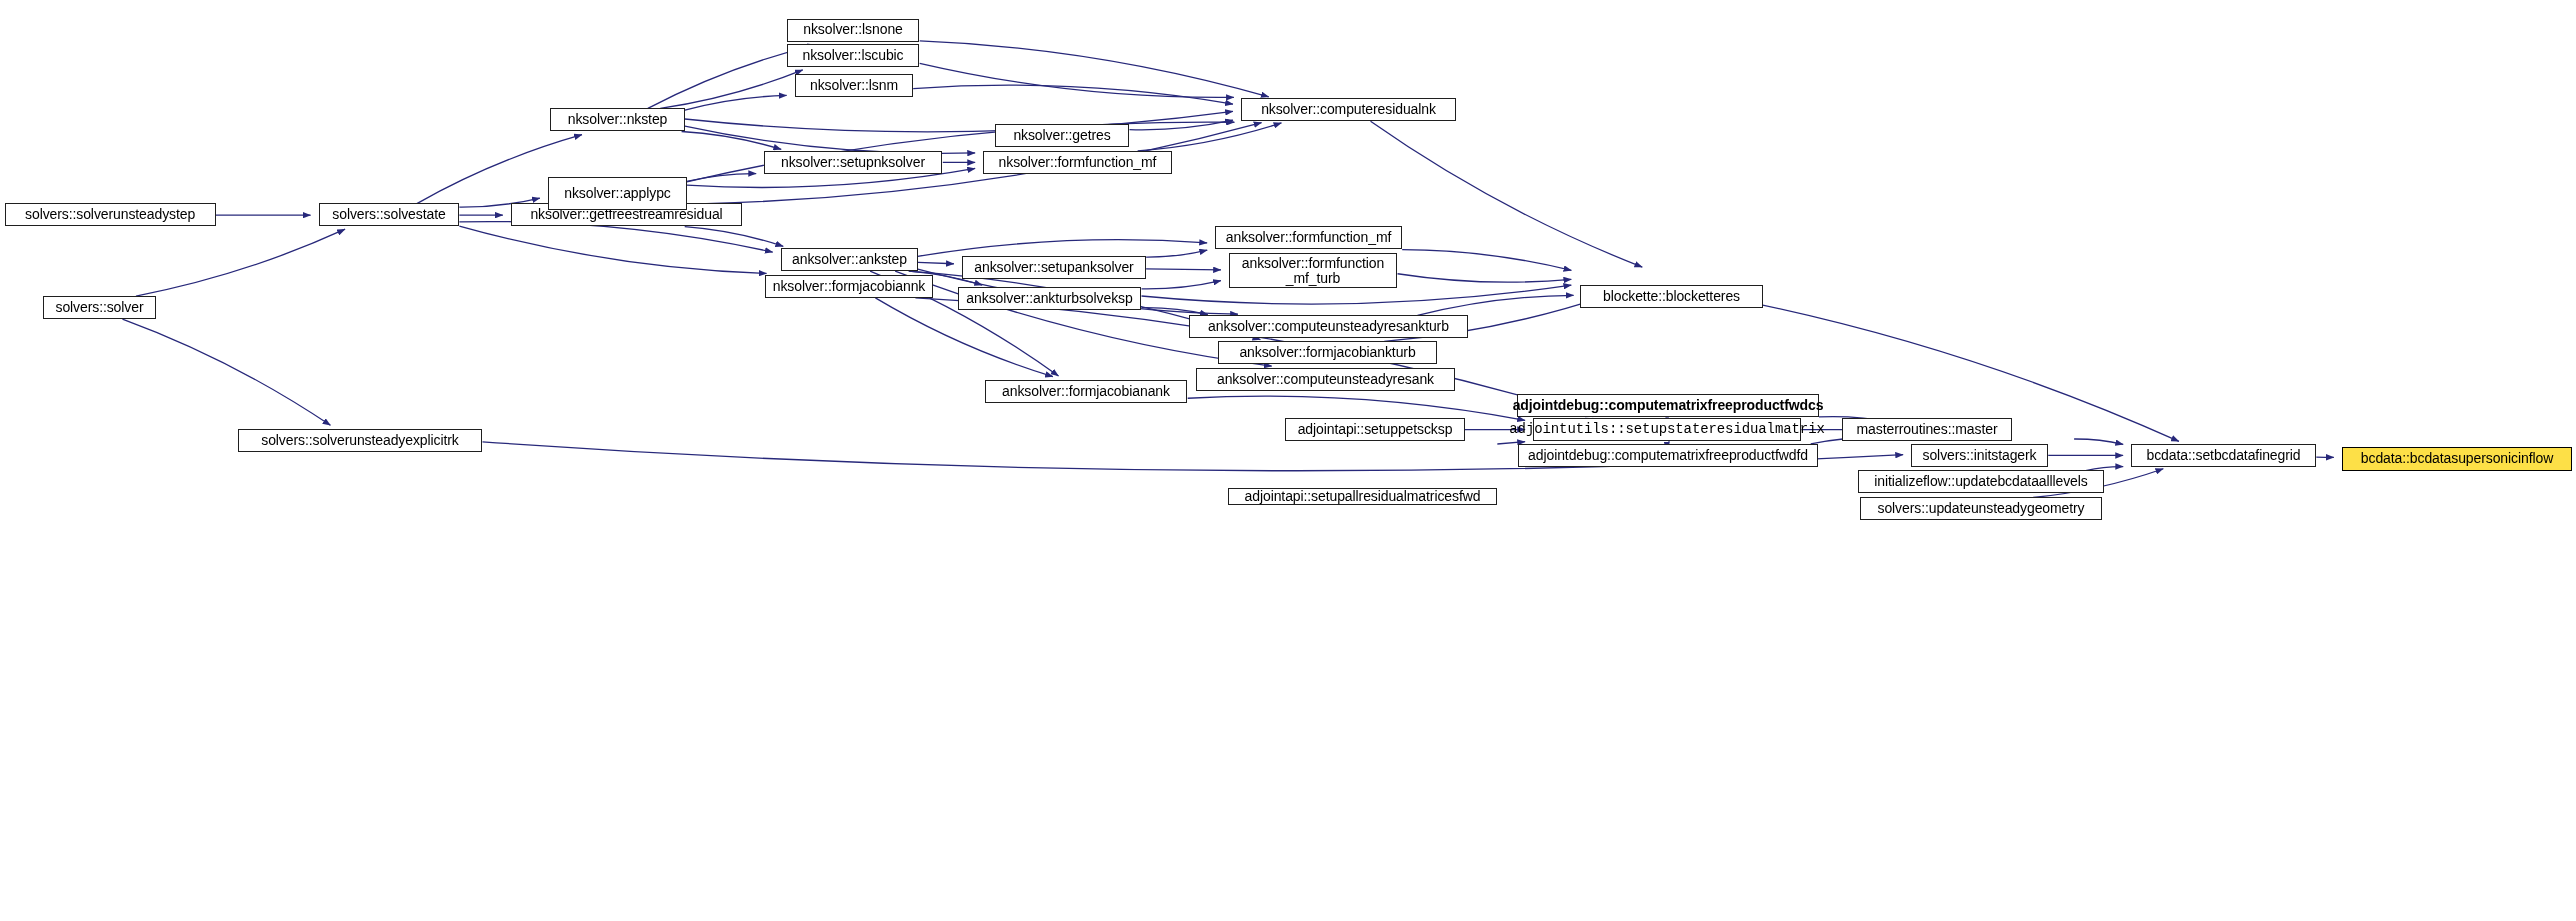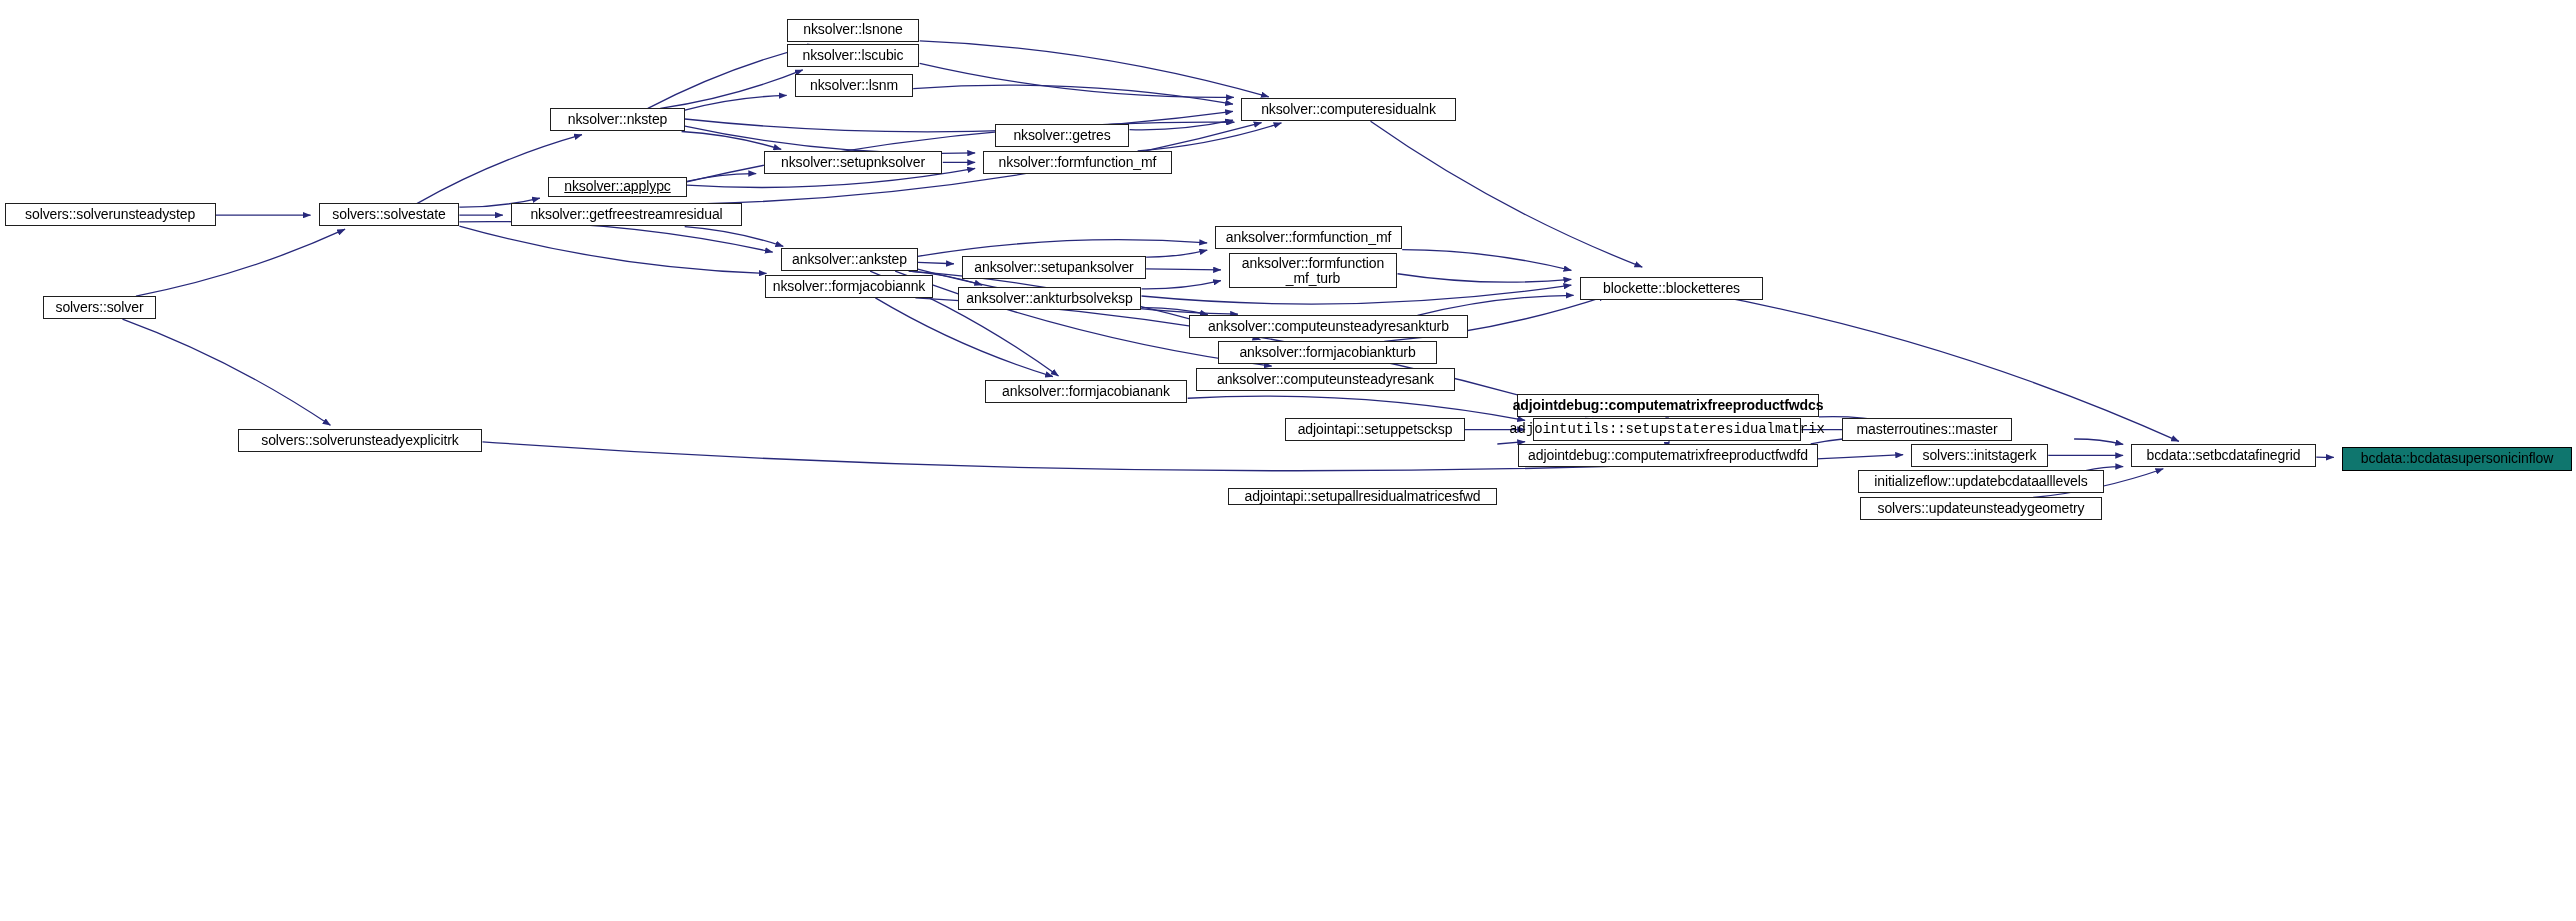--- a/index.html
+++ b/index.html
@@ -34,21 +34,21 @@
     text-align: center;
     color: #000000;
     font-size: 14px;
     line-height: 1.12;
     letter-spacing: -0.1px;
     white-space: pre;
     cursor: pointer;
     z-index: 5;
   }
   .gnode.highlight {
-    background: #0f766e;
+    background: #fde047;
     border: 1.8px solid #000000;
     font-weight: normal;
   }
 </style>
 </head>
 <body>
 
 <div id="canvas">
   <svg id="edge-layer" viewBox="0 0 2787 997">
     <defs>
@@ -118,40 +118,40 @@
         <path d="M2506.0,494.3 Q2515.5,494.5 2525.0,494.6" fill="none" stroke="#27287a" stroke-width="1.4" marker-end="url(#arrowhead)"></path>
       </g>
   </svg>
   <div id="node-layer">
       <div class="gnode" style="left: 4.6px; top: 203px; width: 211px; height: 23px;">solvers::solverunsteadystep</div>
       <div class="gnode" style="left: 319px; top: 203px; width: 140px; height: 23px;">solvers::solvestate</div>
       <div class="gnode" style="left: 43px; top: 296px; width: 113px; height: 23px;">solvers::solver</div>
       <div class="gnode" style="left: 238px; top: 429px; width: 244px; height: 23px;">solvers::solverunsteadyexplicitrk</div>
       <div class="gnode" style="left: 511px; top: 203px; width: 231px; height: 23px;">nksolver::getfreestreamresidual</div>
       <div class="gnode" style="left: 550px; top: 108px; width: 135px; height: 23px;">nksolver::nkstep</div>
-      <div class="gnode" style="left: 548px; top: 177px; width: 139px; height: 20px; text-decoration: underline;">nksolver::applypc</div>
+      <div class="gnode" style="left: 548px; top: 177px; width: 139px; height: 33px;">nksolver::applypc</div>
       <div class="gnode" style="left: 787px; top: 18.5px; width: 132px; height: 23px;">nksolver::lsnone</div>
       <div class="gnode" style="left: 787px; top: 44px; width: 132px; height: 23px;">nksolver::lscubic</div>
       <div class="gnode" style="left: 795px; top: 74px; width: 118px; height: 23px;">nksolver::lsnm</div>
       <div class="gnode" style="left: 995px; top: 124px; width: 134px; height: 23px;">nksolver::getres</div>
       <div class="gnode" style="left: 764px; top: 151px; width: 178px; height: 23px;">nksolver::setupnksolver</div>
       <div class="gnode" style="left: 983px; top: 151px; width: 189px; height: 23px;">nksolver::formfunction_mf</div>
       <div class="gnode" style="left: 1241px; top: 98px; width: 215px; height: 23px;">nksolver::computeresidualnk</div>
       <div class="gnode" style="left: 781px; top: 248px; width: 137px; height: 23px;">anksolver::ankstep</div>
       <div class="gnode" style="left: 765px; top: 275px; width: 168px; height: 23px;">nksolver::formjacobiannk</div>
       <div class="gnode" style="left: 962px; top: 256px; width: 184px; height: 23px;">anksolver::setupanksolver</div>
       <div class="gnode" style="left: 958px; top: 287px; width: 183px; height: 23px;">anksolver::ankturbsolveksp</div>
       <div class="gnode" style="left: 1215px; top: 226px; width: 187px; height: 23px;">anksolver::formfunction_mf</div>
       <div class="gnode" style="left: 1229px; top: 253px; width: 168px; height: 35px; line-height: 1.05;">anksolver::formfunction
 _mf_turb</div>
       <div class="gnode" style="left: 1189px; top: 315px; width: 279px; height: 23px; text-align: center;">anksolver::computeunsteadyresankturb</div>
       <div class="gnode" style="left: 1218px; top: 341px; width: 219px; height: 23px;">anksolver::formjacobiankturb</div>
       <div class="gnode" style="left: 1196px; top: 368px; width: 259px; height: 23px;">anksolver::computeunsteadyresank</div>
       <div class="gnode" style="left: 985px; top: 380px; width: 202px; height: 23px;">anksolver::formjacobianank</div>
-      <div class="gnode" style="left: 1580px; top: 277px; width: 183px; height: 23px;">blockette::blocketteres</div>
+      <div class="gnode" style="left: 1580px; top: 285px; width: 183px; height: 23px;">blockette::blocketteres</div>
       <div class="gnode" style="left: 1517px; top: 394px; width: 302px; height: 23px; font-weight: bold;">adjointdebug::computematrixfreeproductfwdcs</div>
       <div class="gnode" style="left: 1285px; top: 418px; width: 180px; height: 23px;">adjointapi::setuppetscksp</div>
       <div class="gnode" style="left: 1533px; top: 418px; width: 268px; height: 23px; font-family: Liberation Mono, monospace;">adjointutils::setupstateresidualmatrix</div>
       <div class="gnode" style="left: 1228px; top: 444px; width: 269px; height: 17px; margin-top: 44px;">adjointapi::setupallresidualmatricesfwd</div>
       <div class="gnode" style="left: 1518px; top: 444px; width: 300px; height: 23px;">adjointdebug::computematrixfreeproductfwdfd</div>
       <div class="gnode" style="left: 1842px; top: 418px; width: 170px; height: 23px;">masterroutines::master</div>
       <div class="gnode" style="left: 1911px; top: 444px; width: 137px; height: 23px;">solvers::initstagerk</div>
       <div class="gnode" style="left: 1858px; top: 470px; width: 246px; height: 23px;">initializeflow::updatebcdataalllevels</div>
       <div class="gnode" style="left: 1860px; top: 497px; width: 242px; height: 23px;">solvers::updateunsteadygeometry</div>
       <div class="gnode" style="left: 2131px; top: 444px; width: 185px; height: 23px;">bcdata::setbcdatafinegrid</div>

